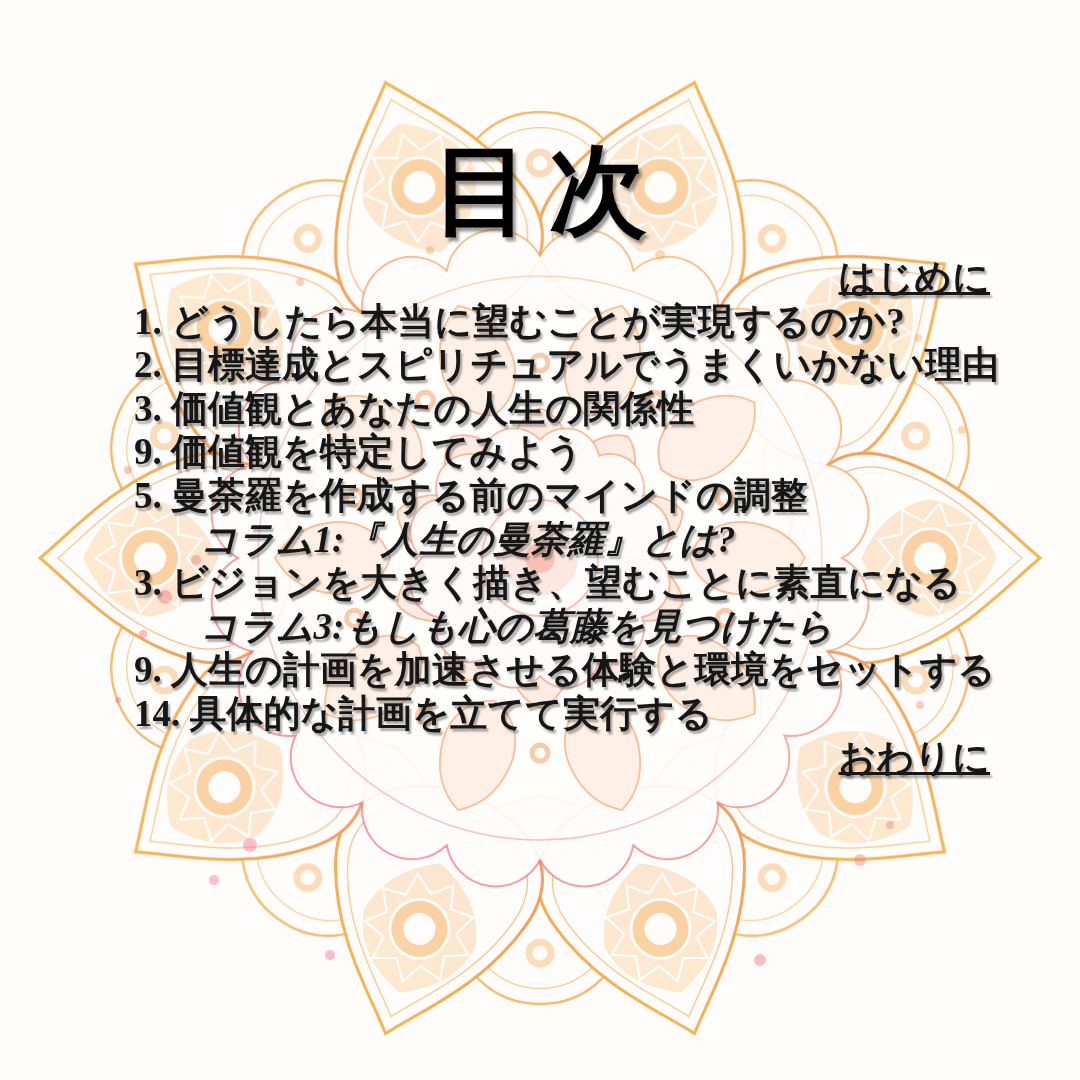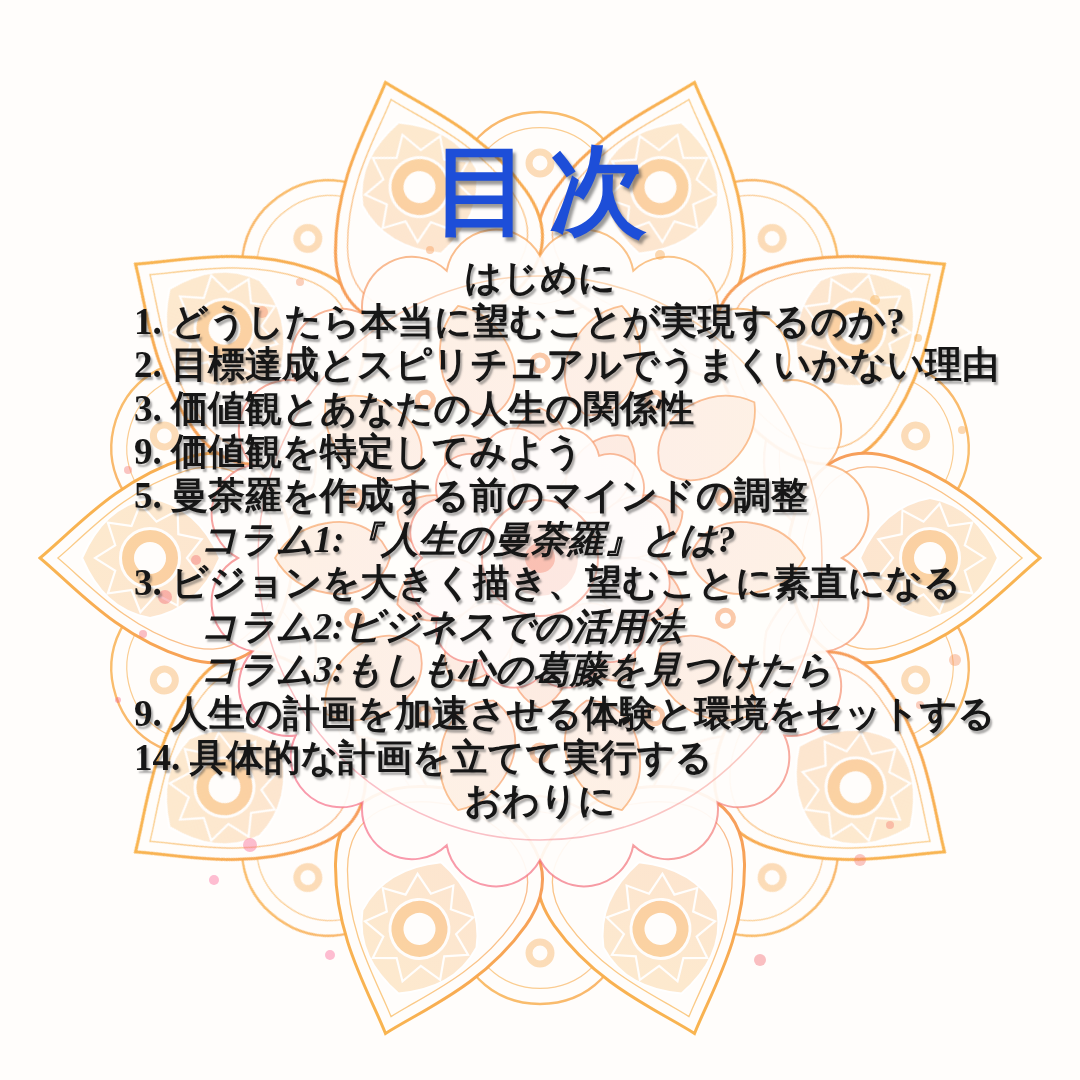--- a/index.html
+++ b/index.html
@@ -4,31 +4,31 @@
 <style>
   html,body{margin:0;padding:0;}
   body{
     width:1080px;height:1080px;position:relative;overflow:hidden;
     background:#FFFDFB;
     font-family:"Liberation Serif","DejaVu Serif",serif;
   }
   .mandala-svg{position:absolute;left:0;top:0;width:1080px;height:1080px;z-index:0;}
   .title{
     position:absolute;top:126px;left:0;width:1080px;margin:0;z-index:2;
-    text-align:center;font-size:98px;font-weight:bold;color:#1d4ed8;
+    text-align:center;font-size:98px;font-weight:bold;color:#000000;
     letter-spacing:18px;text-indent:18px;
     text-shadow:3px 4px 3px rgba(55,55,55,.5);
   }
   .toc{
     position:absolute;top:256px;left:90px;width:900px;z-index:2;
     font-size:37px;font-weight:bold;color:#161616;line-height:43.6px;
     text-shadow:2px 3px 2px rgba(70,70,70,.45);
   }
   .line{white-space:nowrap;}
-  .line.center{text-align:center;padding-left:0;}
+  .line.center{text-align:right;padding-left:0;text-decoration:underline;}
   .line.item{padding-left:44px;}
   .line.sub{padding-left:110px;font-style:italic;}
 </style>
 </head>
 <body>
 
 <svg class="mandala-svg" viewBox="0 0 1080 1080">
     <defs>
       <linearGradient id="mg" gradientUnits="userSpaceOnUse" x1="880" y1="-40" x2="200" y2="1100">
         <stop offset="0" stop-color="#F8BC32"></stop>
@@ -324,18 +324,17 @@
 
 <div class="toc">
   <div class="line center">はじめに</div>
   <div class="line item">1. どうしたら本当に望むことが実現するのか?</div>
   <div class="line item">2. 目標達成とスピリチュアルでうまくいかない理由</div>
   <div class="line item">3. 価値観とあなたの人生の関係性</div>
   <div class="line item">9. 価値観を特定してみよう</div>
   <div class="line item">5. 曼荼羅を作成する前のマインドの調整</div>
   <div class="line sub">コラム1:『人生の曼荼羅』とは?</div>
   <div class="line item">3. ビジョンを大きく描き、望むことに素直になる</div>
-  <div class="line sub">コラム2:ビジネスでの活用法</div>
   <div class="line sub">コラム3:もしも心の葛藤を見つけたら</div>
   <div class="line item">9. 人生の計画を加速させる体験と環境をセットする</div>
   <div class="line item">14. 具体的な計画を立てて実行する</div>
   <div class="line center">おわりに</div>
 </div>
 
 </body></html>

